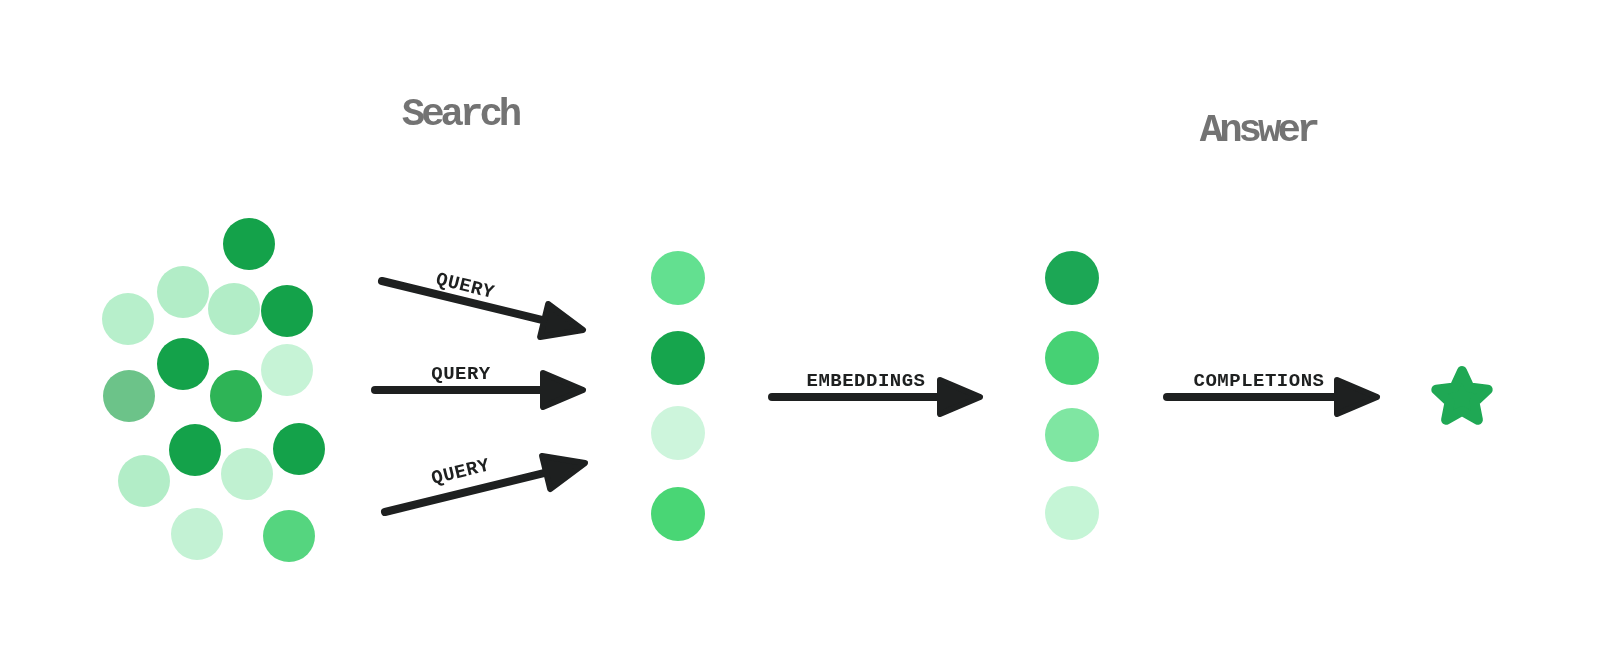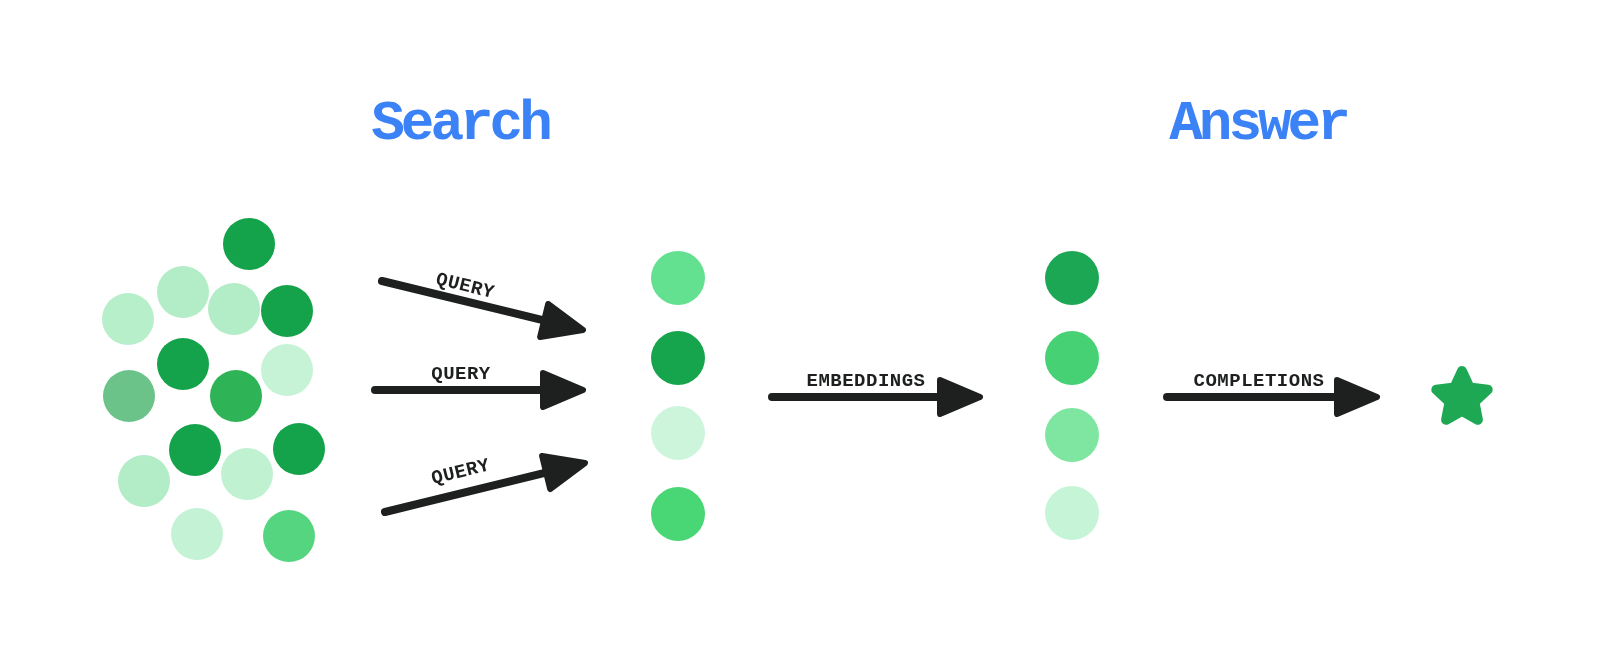--- a/index.html
+++ b/index.html
@@ -19,24 +19,24 @@
     position: absolute;
     inset: 0;
     width: 100%;
     height: 100%;
   }
   .stage-heading {
     position: absolute;
     transform: translateX(-50%);
     font-family: "Liberation Mono", "DejaVu Sans Mono", monospace;
     font-weight: bold;
-    font-size: 56px;
+    font-size: 39px;
     letter-spacing: -4px;
     line-height: 1;
-    color: #3b82f6;
+    color: #737373;
     white-space: nowrap;
   }
   .arrow-label {
     font-family: "Liberation Mono", "DejaVu Sans Mono", monospace;
     font-weight: bold;
     font-size: 19px;
     letter-spacing: 0.5px;
   }
 </style>
 </head>
@@ -79,14 +79,14 @@
       <line x1="772" y1="397" x2="946" y2="397" stroke="#1e2020" stroke-width="8" stroke-linecap="round"></line>
       <polygon points="980,397 940,414 940,380" fill="#1e2020" stroke="#1e2020" stroke-width="6" stroke-linejoin="round"></polygon>
       <text x="866" y="386" text-anchor="middle" fill="#1e2020" class="arrow-label" transform="rotate(0 866 386)">EMBEDDINGS</text>
       <line x1="1167" y1="397" x2="1343" y2="397" stroke="#1e2020" stroke-width="8" stroke-linecap="round"></line>
       <polygon points="1377,397 1337,414 1337,380" fill="#1e2020" stroke="#1e2020" stroke-width="6" stroke-linejoin="round"></polygon>
       <text x="1259" y="386" text-anchor="middle" fill="#1e2020" class="arrow-label" transform="rotate(0 1259 386)">COMPLETIONS</text>
       <path d="M1462.0,371.0L1469.6,387.5L1487.7,389.7L1474.4,402.0L1477.9,419.8L1462.0,411.0L1446.1,419.8L1449.6,402.0L1436.3,389.7L1454.4,387.5Z" fill="#1fa854" stroke="#1fa854" stroke-width="10" stroke-linejoin="round"></path>
     </svg>
 
   <div class="stage-heading" style="left: 460px; top: 96px;">Search</div>
-  <div class="stage-heading" style="left: 1258px; top: 96px;">Answer</div>
+  <div class="stage-heading" style="left: 1258px; top: 112px;">Answer</div>
 </div>
 
 </body></html>

